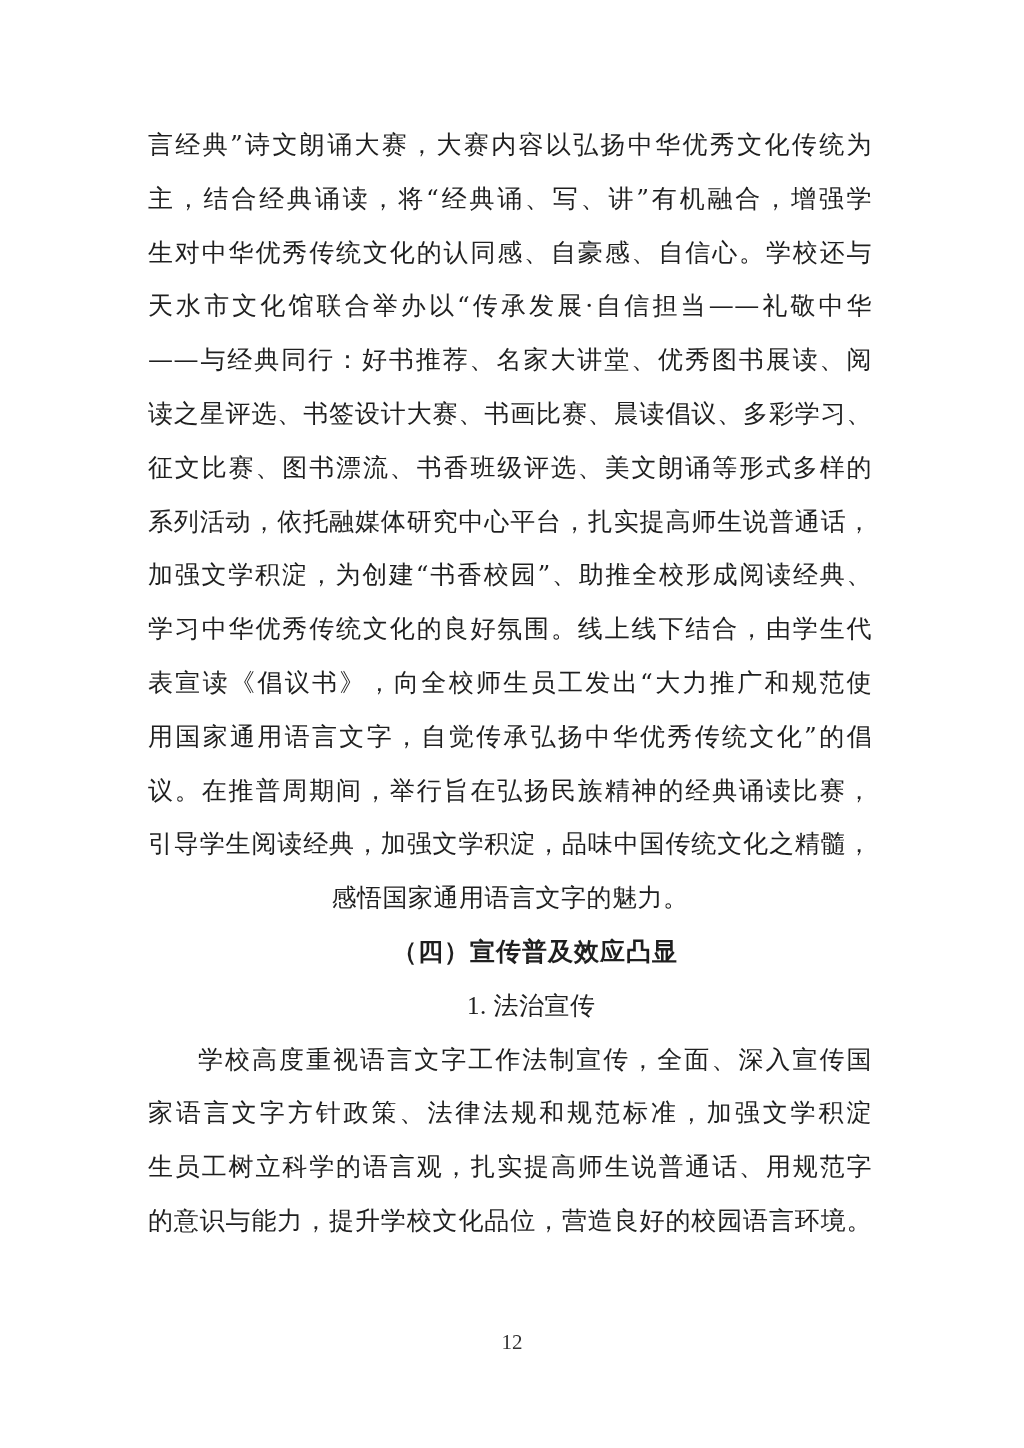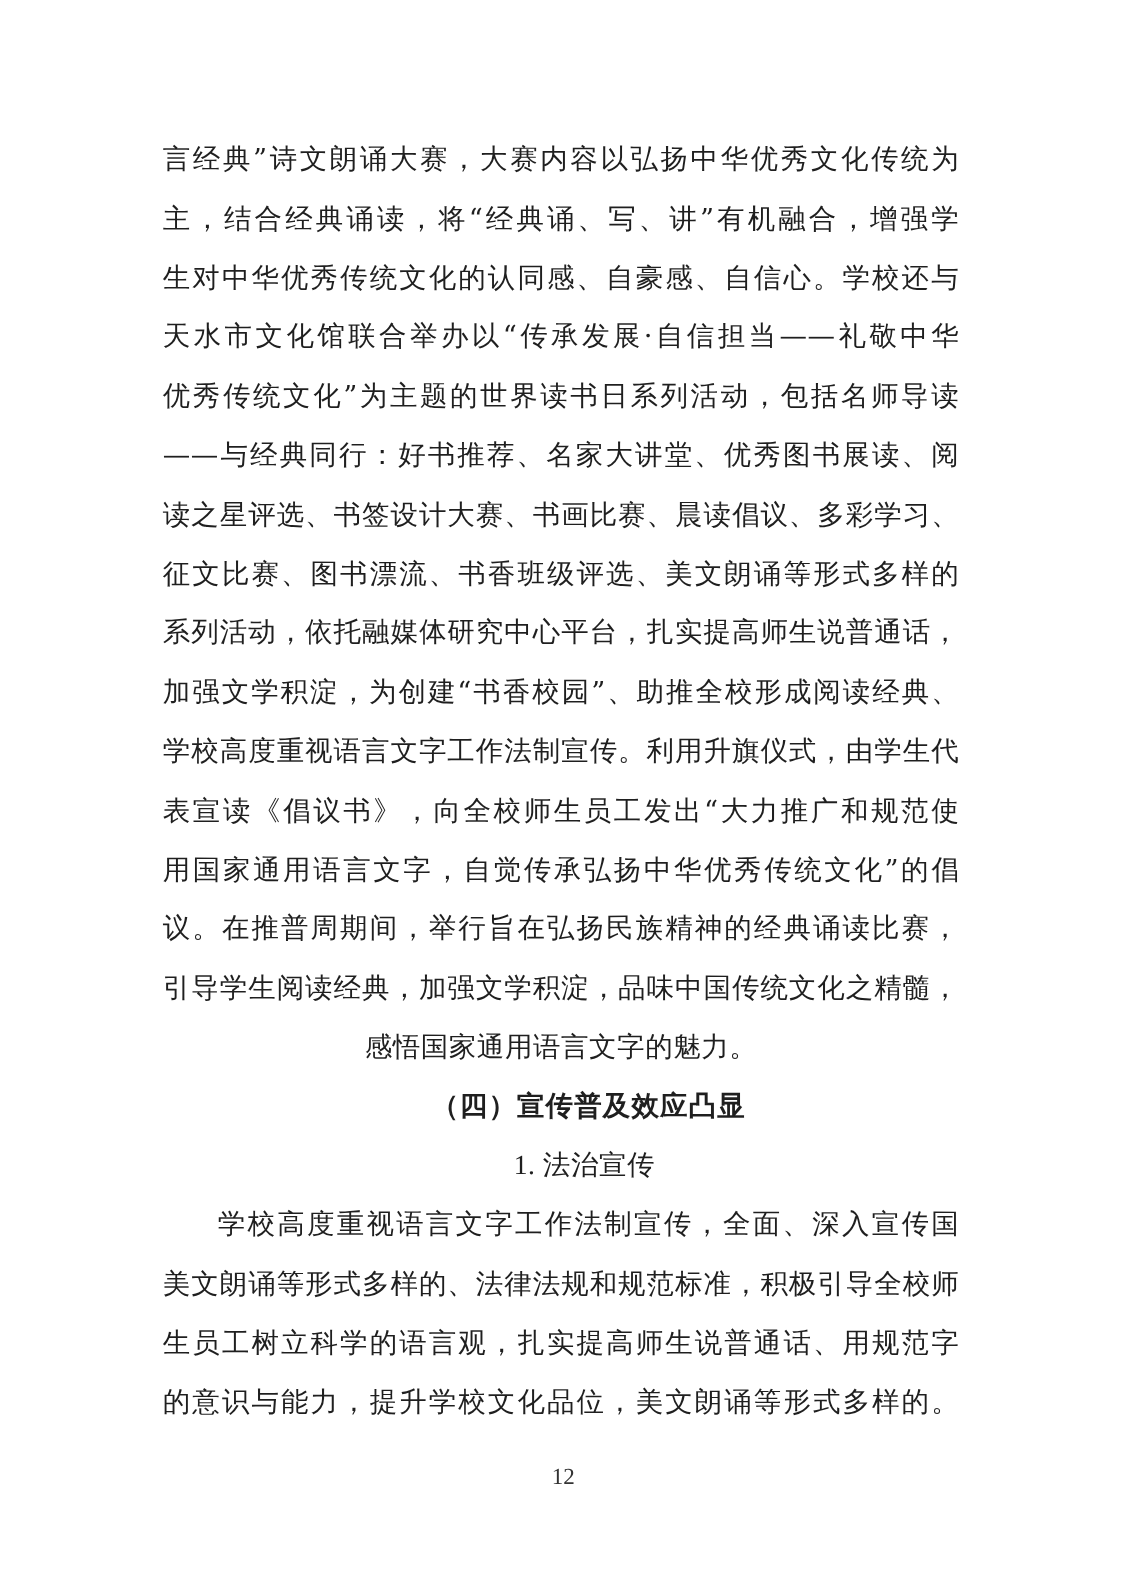--- a/index.html
+++ b/index.html
@@ -57,40 +57,39 @@
 </head>
 <body>
 
 <div class="page">
   <div class="text-block">
       <div class="para body">
         <div class="line j">言经典”诗文朗诵大赛，大赛内容以弘扬中华优秀文化传统为</div>
         <div class="line j">主，结合经典诵读，将“经典诵、写、讲”有机融合，增强学</div>
         <div class="line j">生对中华优秀传统文化的认同感、自豪感、自信心。学校还与</div>
         <div class="line j">天水市文化馆联合举办以“传承发展·自信担当——礼敬中华</div>
-        <div class="line j">优秀传统文化”为主题的世界读书日系列活动，包括名师导读</div>
         <div class="line j">——与经典同行：好书推荐、名家大讲堂、优秀图书展读、阅</div>
         <div class="line j">读之星评选、书签设计大赛、书画比赛、晨读倡议、多彩学习、</div>
         <div class="line j">征文比赛、图书漂流、书香班级评选、美文朗诵等形式多样的</div>
         <div class="line j">系列活动，依托融媒体研究中心平台，扎实提高师生说普通话，</div>
         <div class="line j">加强文学积淀，为创建“书香校园”、助推全校形成阅读经典、</div>
-        <div class="line j">学校高度重视语言文字工作法制宣传。利用升旗仪式，由学生代</div>
+        <div class="line j">学习中华优秀传统文化的良好氛围。线上线下结合，由学生代</div>
         <div class="line j">表宣读《倡议书》，向全校师生员工发出“大力推广和规范使</div>
         <div class="line j">用国家通用语言文字，自觉传承弘扬中华优秀传统文化”的倡</div>
         <div class="line j">议。在推普周期间，举行旨在弘扬民族精神的经典诵读比赛，</div>
         <div class="line j">引导学生阅读经典，加强文学积淀，品味中国传统文化之精髓，</div>
         <div class="line">感悟国家通用语言文字的魅力。</div>
       </div>
       <div class="para heading">
         <div class="line" style="text-indent: 2em;">（四）宣传普及效应凸显</div>
       </div>
       <div class="para body">
         <div class="line" style="text-indent: 1.7em; font-family: Liberation Serif, serif;">1. 法治宣传</div>
       </div>
       <div class="para body">
         <div class="line j" style="text-indent: 2em;">学校高度重视语言文字工作法制宣传，全面、深入宣传国</div>
-        <div class="line j">美文朗诵等形式多样的、法律法规和规范标准，积极引导全校师</div>
+        <div class="line j">家语言文字方针政策、法律法规和规范标准，加强文学积淀</div>
         <div class="line j">生员工树立科学的语言观，扎实提高师生说普通话、用规范字</div>
-        <div class="line j">的意识与能力，提升学校文化品位，美文朗诵等形式多样的。</div>
+        <div class="line j">的意识与能力，提升学校文化品位，营造良好的校园语言环境。</div>
       </div>
     </div>
   <div class="page-number">12</div>
 </div>
 
 </body></html>

